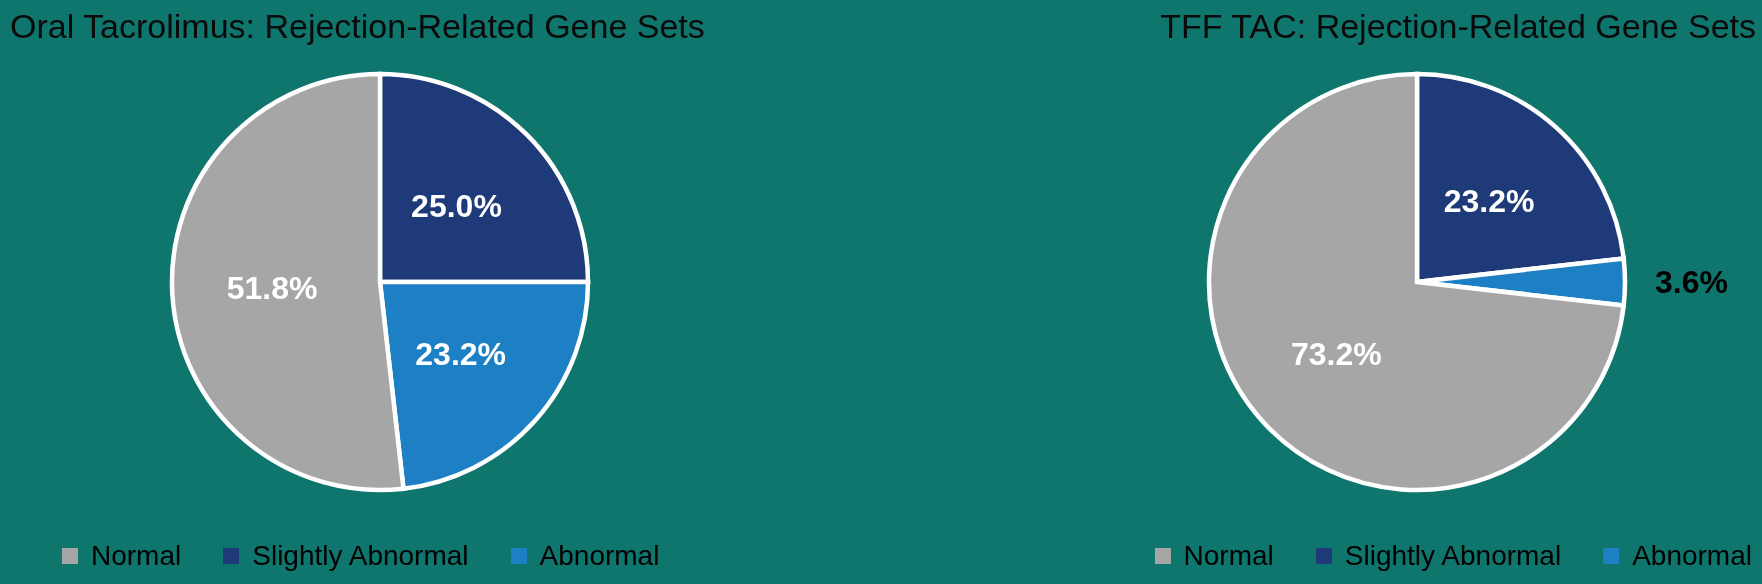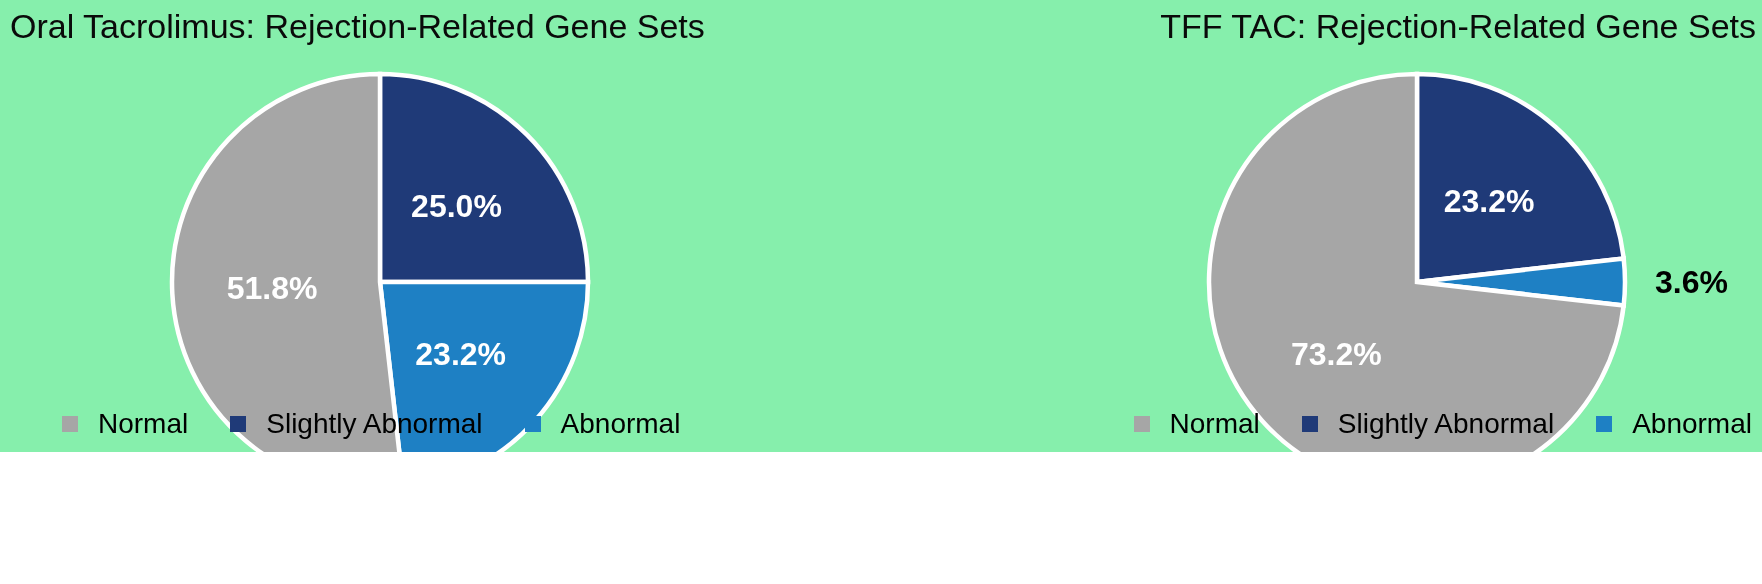--- a/index.html
+++ b/index.html
@@ -1,20 +1,20 @@
 <!DOCTYPE html>
 <html><head>
 <meta charset="utf-8">
 <style>
   html, body { margin: 0; padding: 0; background: #ffffff; }
   .canvas {
     position: relative;
     width: 1762px;
-    height: 452px;
-    background: #86efac;
+    height: 584px;
+    background: #0f766e;
     overflow: hidden;
     font-family: "Liberation Sans", "DejaVu Sans", sans-serif;
   }
   .chart-title {
     position: absolute;
     top: 8px;
     font-size: 34px;
     line-height: 1.1;
     color: #0a0a0a;
     white-space: nowrap;
@@ -35,21 +35,21 @@
     gap: 42px;
     font-size: 28px;
     color: #000000;
     white-space: nowrap;
   }
   .legend-left  { left: 62px; }
   .legend-right { right: 10px; }
   .legend-item {
     display: flex;
     align-items: center;
-    gap: 20px;
+    gap: 13px;
   }
   .swatch {
     display: inline-block;
     width: 16px;
     height: 16px;
     flex: 0 0 auto;
   }
   .pie-slice-label {
     font-family: "Liberation Sans", "DejaVu Sans", sans-serif;
     font-weight: 700;

